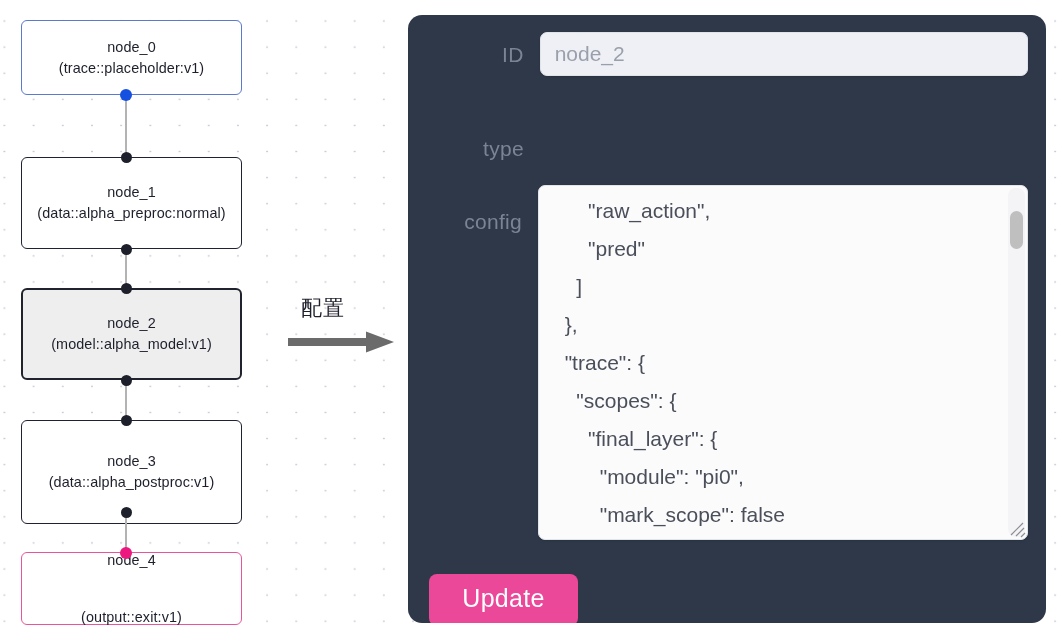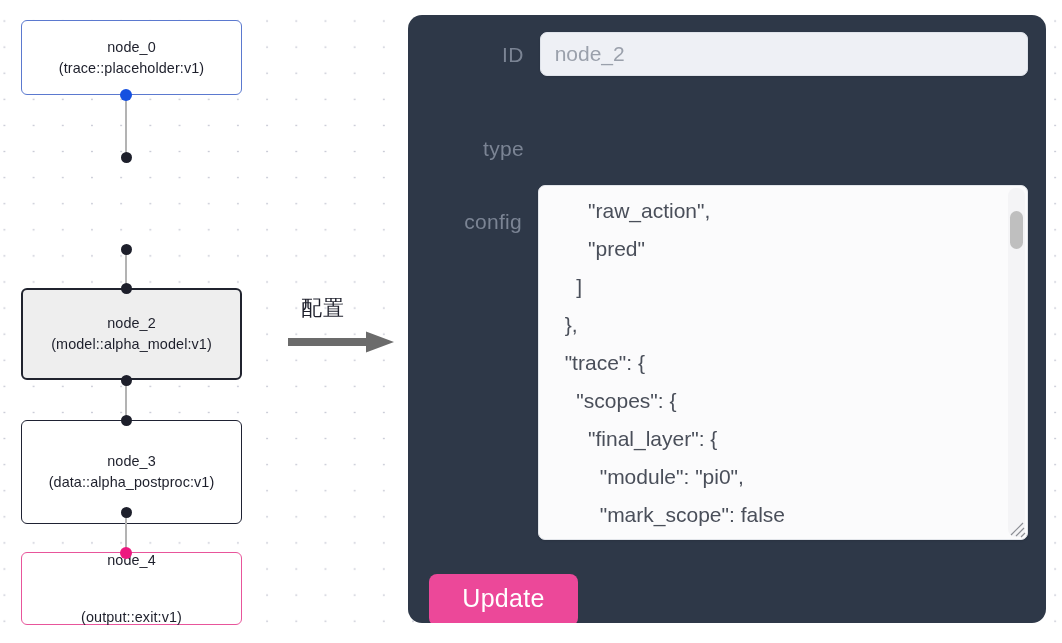--- a/index.html
+++ b/index.html
@@ -231,20 +231,24 @@
   <div class="edge" style="top:249px; height:44px;"></div>
   <div class="edge" style="top:380px; height:45px;"></div>
   <div class="edge" style="top:512px; height:45px;"></div>
 
   <div class="node is-input" style="top:20px; height:75px;">
     <span class="nline">node_0</span>
     <span class="nline">(trace::placeholder:v1)</span>
   </div>
   <div class="port blue" style="top:89px;"></div>
 
+  <div class="node" style="top:157px; height:92px;">
+    <span class="nline">node_1</span>
+    <span class="nline">(data::alpha_preproc:normal)</span>
+  </div>
   <div class="port" style="top:152px;"></div>
   <div class="port" style="top:244px;"></div>
 
   <div class="node is-selected" style="top:288px; height:92px;">
     <span class="nline">node_2</span>
     <span class="nline">(model::alpha_model:v1)</span>
   </div>
   <div class="port" style="top:283px;"></div>
   <div class="port" style="top:375px;"></div>
 

